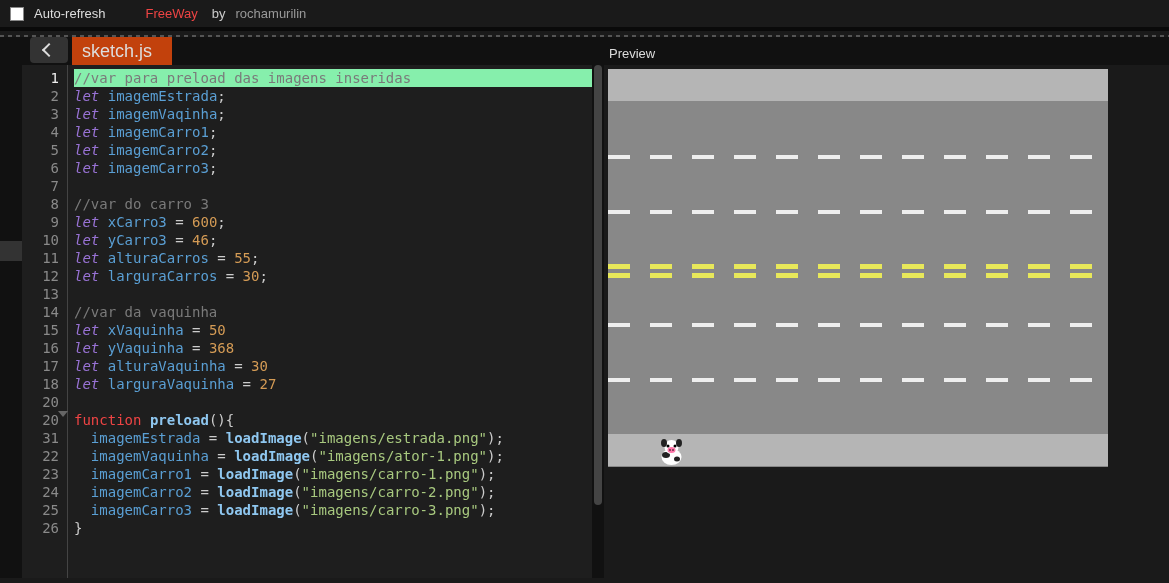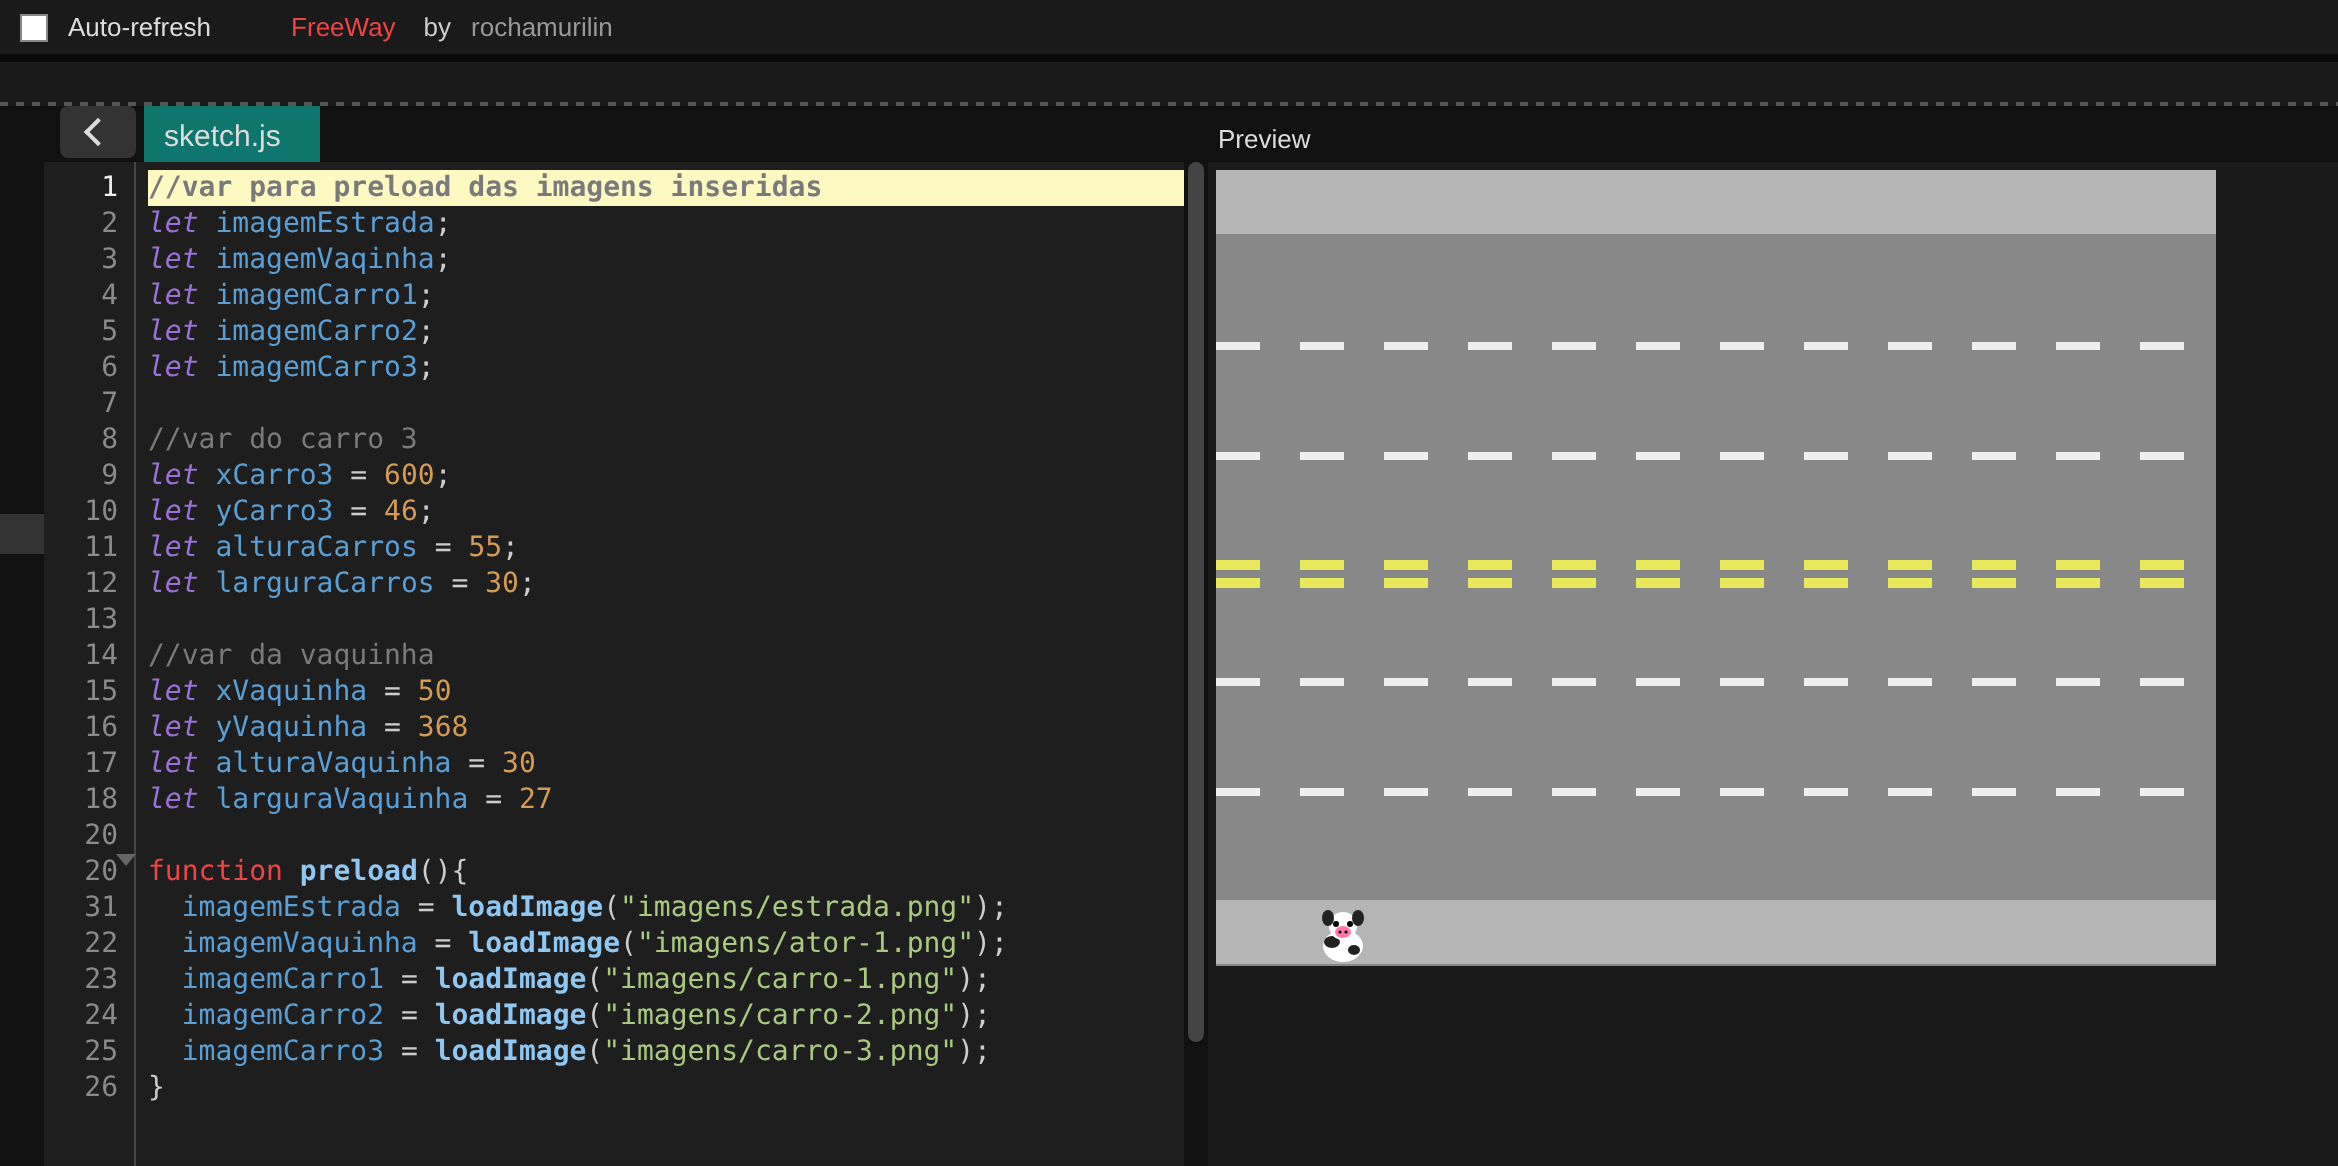--- a/index.html
+++ b/index.html
@@ -11,21 +11,21 @@
     width: 1169px;
     height: 583px;
   }
   .topbar {
     display: flex;
     align-items: center;
     padding: 6px 10px;
     gap: 10px;
     font-size: 13px;
     border-bottom: 4px solid #0a0a0a;
-    margin-bottom: 20px;
+    margin-bottom: 4px;
   }
   .checkbox {
     width: 14px;
     height: 14px;
     background: #fff;
     display: inline-block;
     border: 1px solid #888;
   }
   .topbar .label-auto { color: #ddd; margin-right: 30px; }
   .topbar .proj { color: #ef4444; }
@@ -61,25 +61,25 @@
   }
   .chevron-left {
     width: 10px;
     height: 10px;
     border-left: 2px solid #ddd;
     border-bottom: 2px solid #ddd;
     transform: rotate(45deg);
   }
   .tab {
     padding: 4px 20px 4px 10px;
-    font-size: 15px;
+    font-size: 18px;
     color: #ddd;
-    background: #0f766e;
-    display: flex;
-    align-items: flex-end;
+    background: #c2410c;
+    display: flex;
+    align-items: center;
     margin-left: 4px;
   }
   .preview-title {
     margin-left: auto;
     width: 570px;
     padding: 4px 10px;
     font-size: 13px;
     color: #ddd;
     display: flex;
     align-items: flex-end;
@@ -135,21 +135,21 @@
     border-top: 6px solid #666;
   }
   .code {
     flex: 1;
     padding: 4px 0 4px 6px;
     white-space: pre;
     color: #ccc;
     overflow: hidden;
   }
   .line { height: 18px; }
-  .line.hl { background: #fef9c3; font-weight: bold; }
+  .line.hl { background: #86efac; }
   .c-comment { color: #7a7a7a; }
   .c-keyword { color: #9872d4; font-style: italic; }
   .c-keyword2 { color: #ef4444; }
   .c-var { color: #5a9fd4; }
   .c-num { color: #d49b55; }
   .c-funcname { color: #8fc7f0; font-weight: bold; }
   .c-call { color: #8fc7f0; font-weight: bold; }
   .c-str { color: #a8c97f; }
   .scrollbar-v {
     width: 12px;

